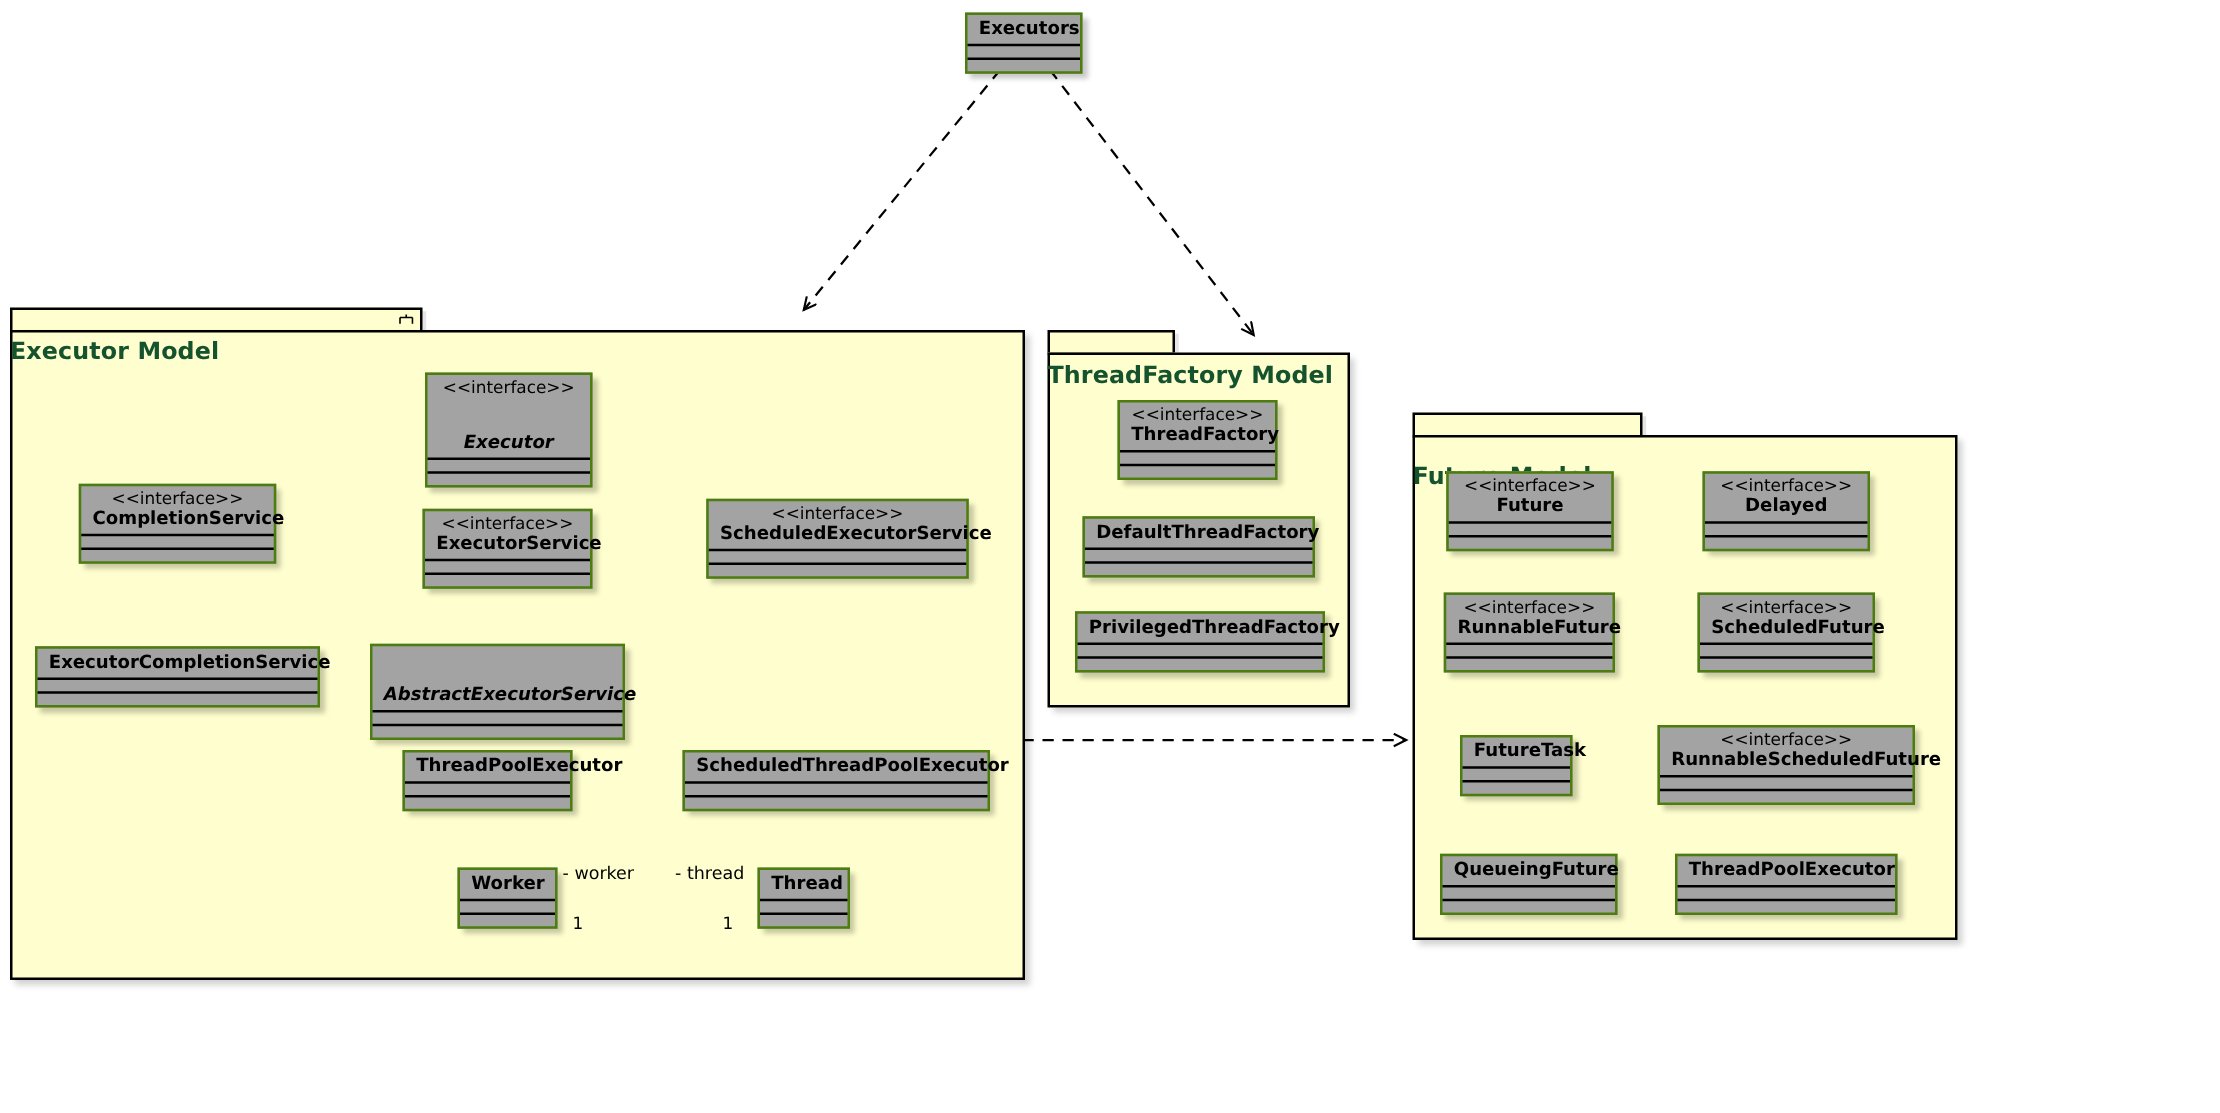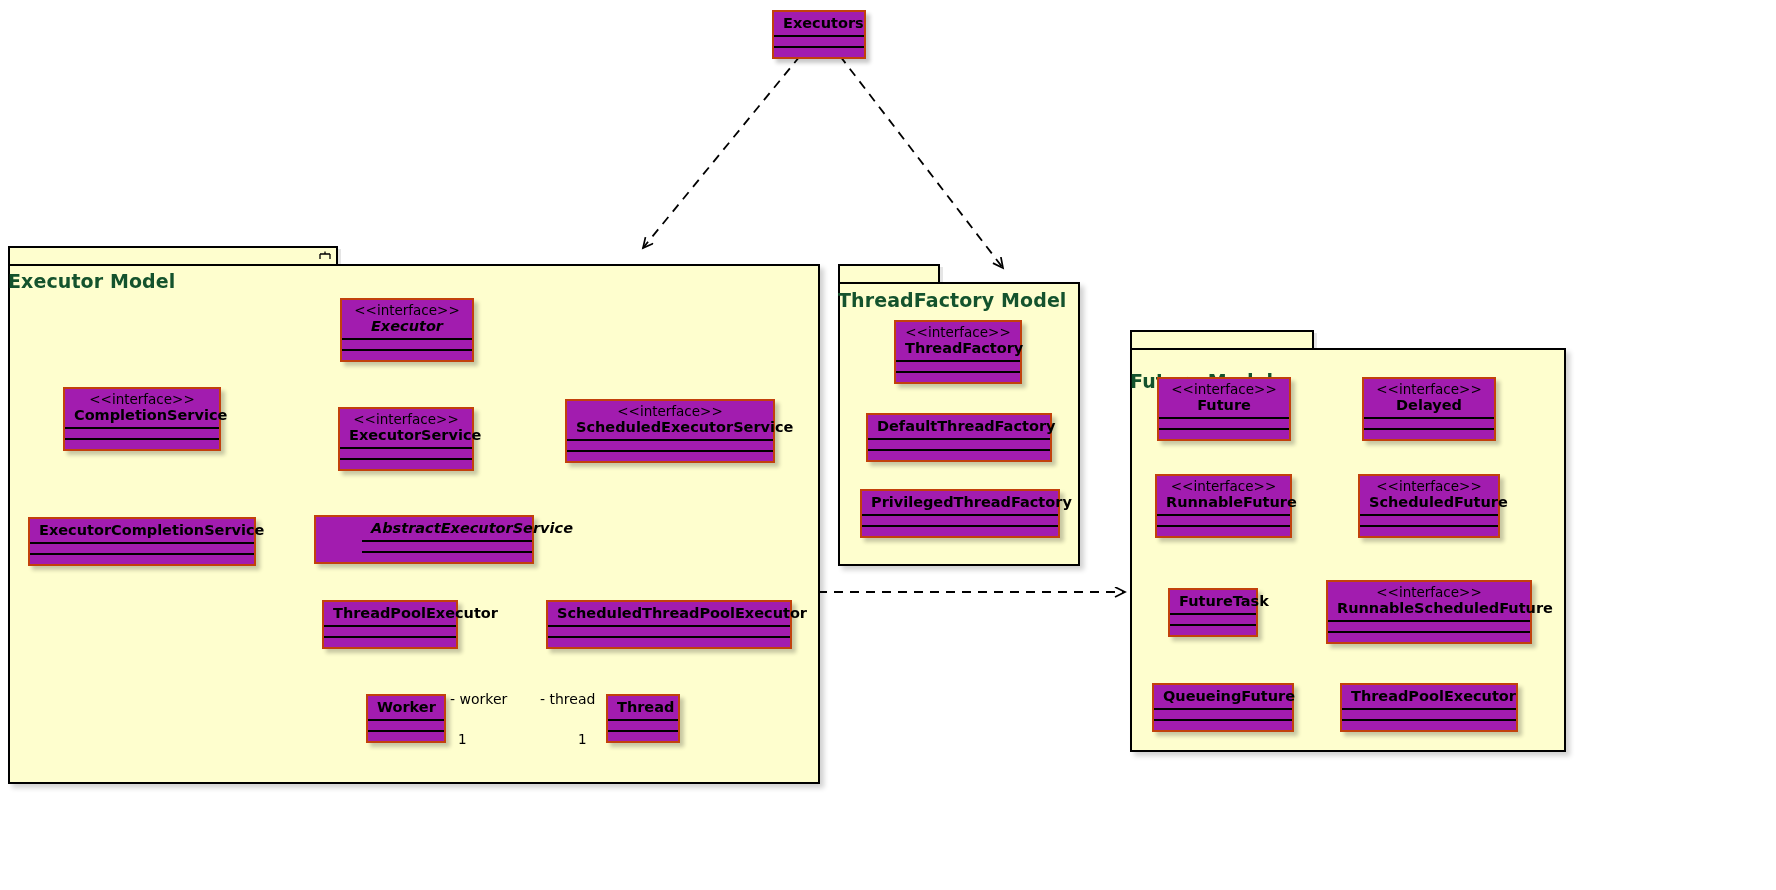--- a/index.html
+++ b/index.html
@@ -14,26 +14,26 @@
         background:#FEFECE;border:2px solid #000;box-sizing:border-box;
         box-shadow:3px 3px 0 rgba(0,0,0,0.10);}
   .pkg .pkg-body{position:absolute;left:0;box-sizing:border-box;
         background:#FEFECE;border:2px solid #000;
         box-shadow:4px 4px 5px rgba(0,0,0,0.18);}
   .pkg .pkg-title{position:absolute;width:100%;text-align:left;
         font-weight:bold;font-size:19px;color:#14532d;letter-spacing:.1px;}
   .pkg-tab .tab-glyph{position:absolute;right:5px;top:3px;width:12px;height:11px;}
 
   
-  .cls{position:absolute;box-sizing:border-box;background:#a21caf;
-       border:2px solid #c2410c;box-shadow:4px 4px 4px rgba(0,0,0,0.22);}
+  .cls{position:absolute;box-sizing:border-box;background:#a3a3a3;
+       border:2px solid #4d7c0f;box-shadow:4px 4px 4px rgba(0,0,0,0.22);}
   .cls .hdr{padding:3px 9px 4px 9px;text-align:center;line-height:1.12;}
   .cls .stereo{font-size:13.5px;color:#000;white-space:nowrap;font-weight:normal;}
   .cls .nm{font-size:14.5px;font-weight:bold;color:#000;white-space:nowrap;}
-  .cls .nm.abs{font-style:italic;}
+  .cls .nm.abs{font-style:italic;margin-top:28px;}
   .cls .sep{height:0;border-top:2px solid #000;}
   .cls .comp{height:9px;}
 
   
   .elabel{position:absolute;font-size:14px;color:#000;white-space:nowrap;}
   .emult{position:absolute;font-size:13.5px;color:#000;}
 </style>
 </head>
 <body>
 
@@ -171,21 +171,21 @@
   <div class="cls" style="left:28px;top:517px;width:228px;">
     <div class="hdr">
       <div class="nm">ExecutorCompletionService</div>
     </div>
     <div class="sep"></div>
     <div class="comp"></div>
     <div class="sep"></div>
     <div class="comp"></div>
   </div>
 
-  <div class="cls" style="left:314px;top:515px;width:220px;padding-left:46px;">
+  <div class="cls" style="left:296px;top:515px;width:204px;">
     <div class="hdr">
       <div class="nm abs">AbstractExecutorService</div>
     </div>
     <div class="sep"></div>
     <div class="comp"></div>
     <div class="sep"></div>
     <div class="comp"></div>
   </div>
 
   <div class="cls" style="left:322px;top:600px;width:136px;">

